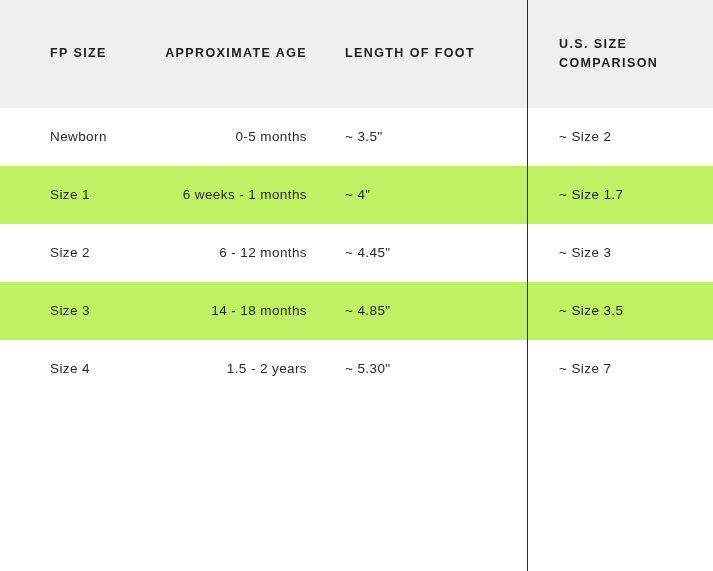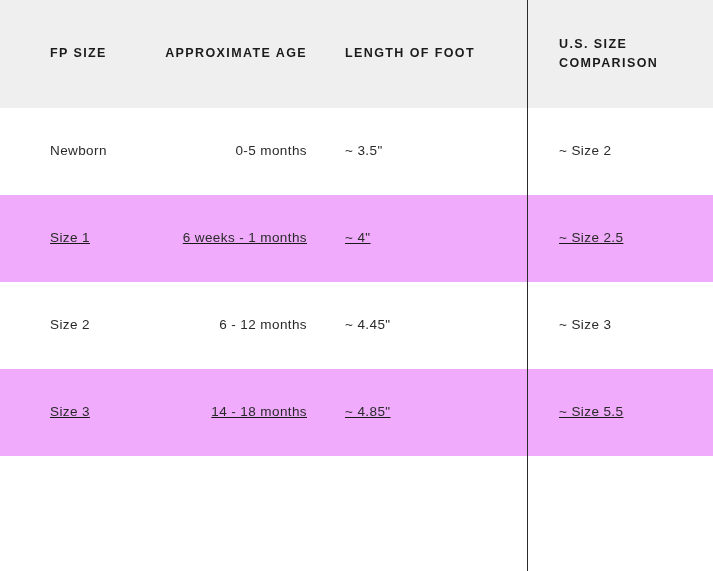--- a/index.html
+++ b/index.html
@@ -48,28 +48,28 @@
   }
 
   thead tr {
     background: #efefef;
   }
 
   tbody td {
     font-size: 13.5px;
     letter-spacing: 0.4px;
     color: #2a2a2a;
-    height: 87px;
+    height: 58px;
     padding: 0;
     vertical-align: middle;
     line-height: 1.4;
   }
 
   tbody tr.odd { background: #ffffff; }
-  tbody tr.even { background: #f0abfc; text-decoration: underline; }
+  tbody tr.even { background: #bef264; }
 
   
   .pad0 { padding-left: 50px; }
   .pad1 { padding-left: 51px; text-align: right; }
   .pad2 { padding-left: 38px; }
   .pad3 { padding-left: 32px; }
 
   thead th.pad0 { }
   thead th.pad1 { padding-left: 51px; }
   thead th.pad2 { padding-left: 38px; }
@@ -115,31 +115,37 @@
       <tr class="odd">
         <td class="pad0">Newborn</td>
         <td class="pad1">0-5 months</td>
         <td class="pad2">~ 3.5"</td>
         <td class="pad3">~ Size 2</td>
       </tr>
       <tr class="even">
         <td class="pad0">Size 1</td>
         <td class="pad1">6 weeks - 1 months</td>
         <td class="pad2">~ 4"</td>
-        <td class="pad3">~ Size 2.5</td>
+        <td class="pad3">~ Size 1.7</td>
       </tr>
       <tr class="odd">
         <td class="pad0">Size 2</td>
         <td class="pad1">6 - 12 months</td>
         <td class="pad2">~ 4.45"</td>
         <td class="pad3">~ Size 3</td>
       </tr>
       <tr class="even">
         <td class="pad0">Size 3</td>
         <td class="pad1">14 - 18 months</td>
         <td class="pad2">~ 4.85"</td>
-        <td class="pad3">~ Size 5.5</td>
+        <td class="pad3">~ Size 3.5</td>
+      </tr>
+      <tr class="odd">
+        <td class="pad0">Size 4</td>
+        <td class="pad1">1.5 - 2 years</td>
+        <td class="pad2">~ 5.30"</td>
+        <td class="pad3">~ Size 7</td>
       </tr>
     </tbody>
   </table>
 
   <div class="divider"></div>
 </div>
 
 </body></html>

